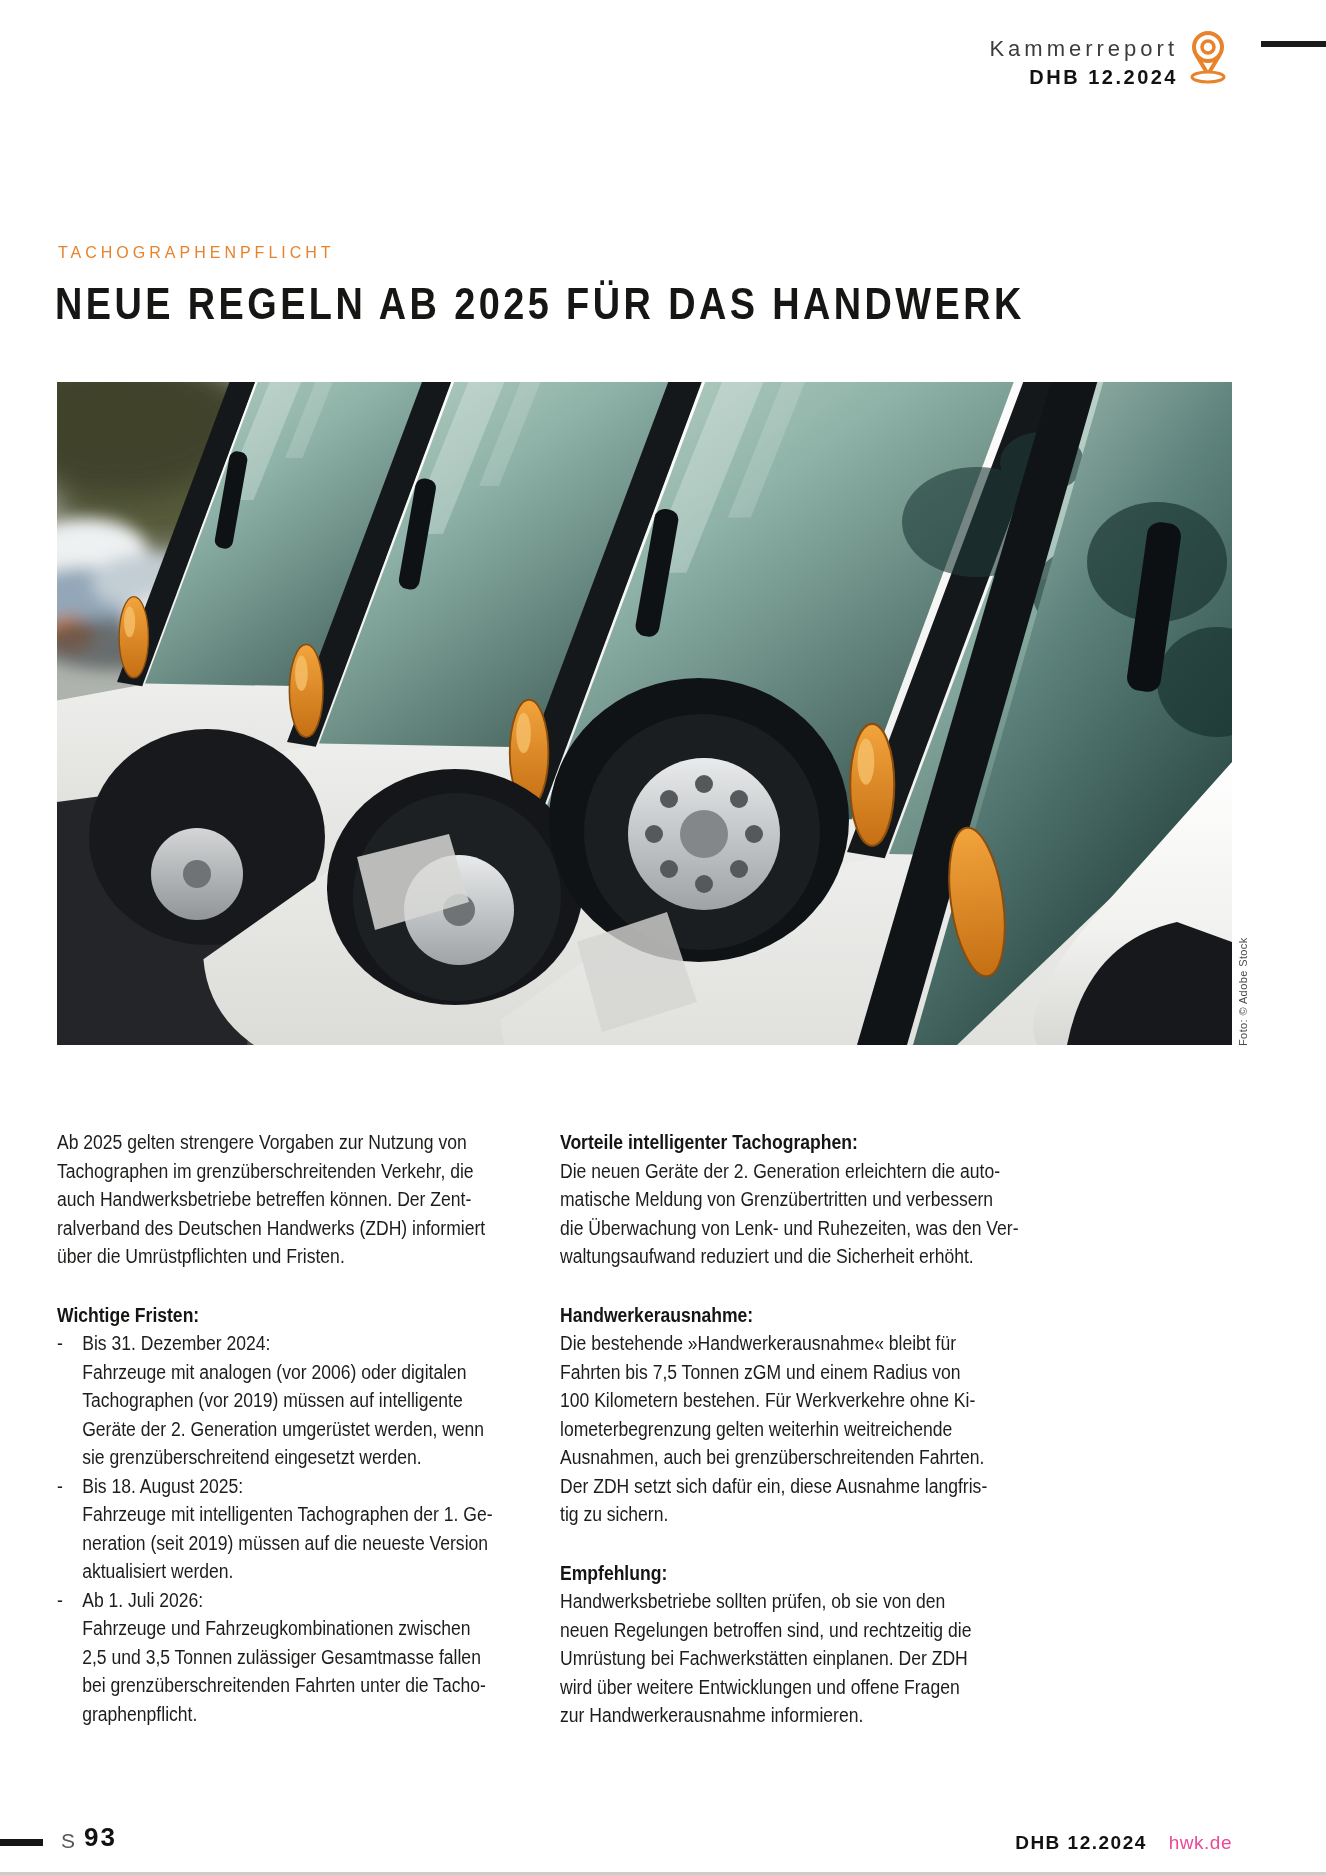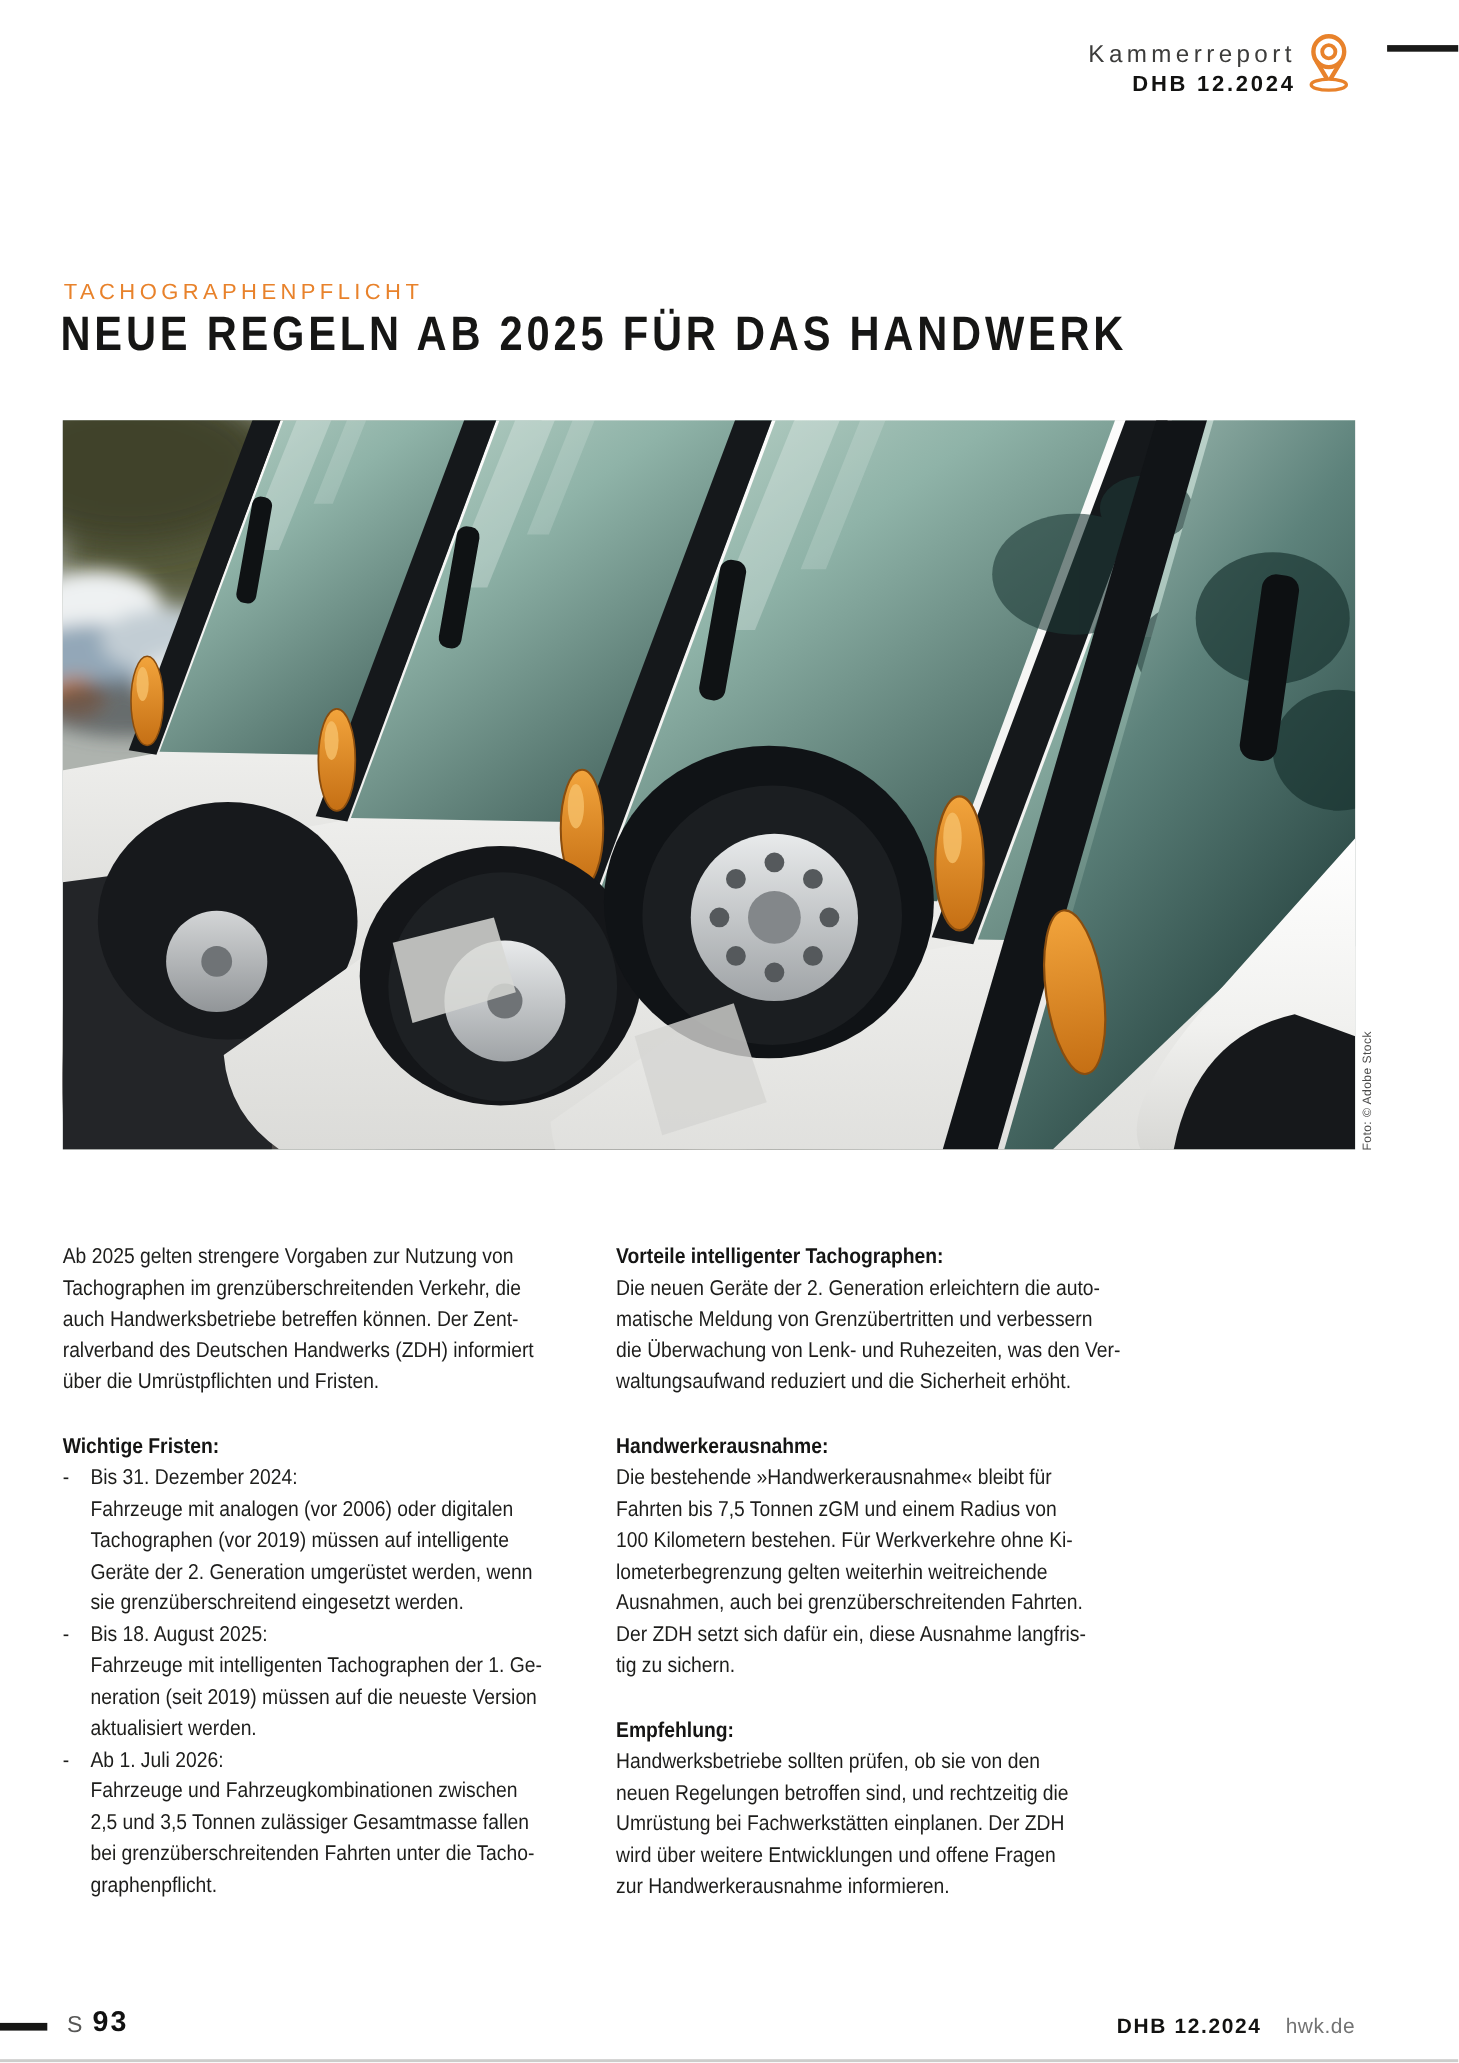--- a/index.html
+++ b/index.html
@@ -7,21 +7,21 @@
         font-family:"Liberation Sans",sans-serif;color:#1d1d1b;}
 
   
   .hdr-text{position:absolute;top:36px;right:148px;text-align:right;}
   .hdr-section{font-size:22px;letter-spacing:4px;color:#3c3c3b;}
   .hdr-issue{font-size:20px;font-weight:700;letter-spacing:2.5px;color:#121211;margin-top:4px;}
   .pin{position:absolute;top:28px;left:1184px;width:48px;height:56px;}
   .hdr-bar{position:absolute;top:41px;left:1261px;width:65px;height:6px;background:#1a1a19;}
 
   
-  .kicker{position:absolute;top:255px;left:58px;font-size:20px;letter-spacing:4px;
+  .kicker{position:absolute;top:244px;left:58px;font-size:16px;letter-spacing:4px;
           color:#E8822B;font-weight:500;white-space:nowrap;}
   .title{position:absolute;top:279px;left:55px;font-size:44px;font-weight:600;letter-spacing:4px;
          color:#161615;white-space:nowrap;transform:scaleX(.86);transform-origin:0 0;}
 
   
   .figure{position:absolute;left:57px;top:382px;width:1175px;height:663px;overflow:hidden;background:#9aa39e;}
   .figure svg{display:block;width:100%;height:100%;}
   .credit{position:absolute;left:1237px;top:1046px;transform:rotate(-90deg);transform-origin:0 0;
           font-size:11px;color:#4a4a49;letter-spacing:.4px;white-space:nowrap;}
 
@@ -36,21 +36,21 @@
   .bullet{display:flex;}
   .bullet .marker{width:28px;flex:none;}
   .bullet .b-body{flex:none;}
 
   
   .foot-bar{position:absolute;left:0;top:1839px;width:43px;height:7px;background:#161615;}
   .foot-s{position:absolute;left:61px;top:1829px;font-size:21px;color:#575756;letter-spacing:1px;}
   .foot-num{position:absolute;left:84px;top:1822px;font-size:26px;font-weight:700;letter-spacing:2px;color:#111;}
   .foot-right{position:absolute;right:94px;top:1832px;display:flex;align-items:baseline;gap:22px;}
   .foot-issue{font-size:19px;font-weight:700;letter-spacing:1.5px;color:#121211;}
-  .foot-site{font-size:19px;color:#737373;letter-spacing:.5px;}
+  .foot-site{font-size:19px;color:#ec4899;letter-spacing:.5px;}
   .bottom-strip{position:absolute;left:0;top:1872px;width:100%;height:3px;background:#cdcdcb;}
 </style>
 </head>
 <body>
 
 <div class="page">
 
   <div class="hdr-text">
     <div class="hdr-section">Kammerreport</div>
     <div class="hdr-issue">DHB 12.2024</div>

